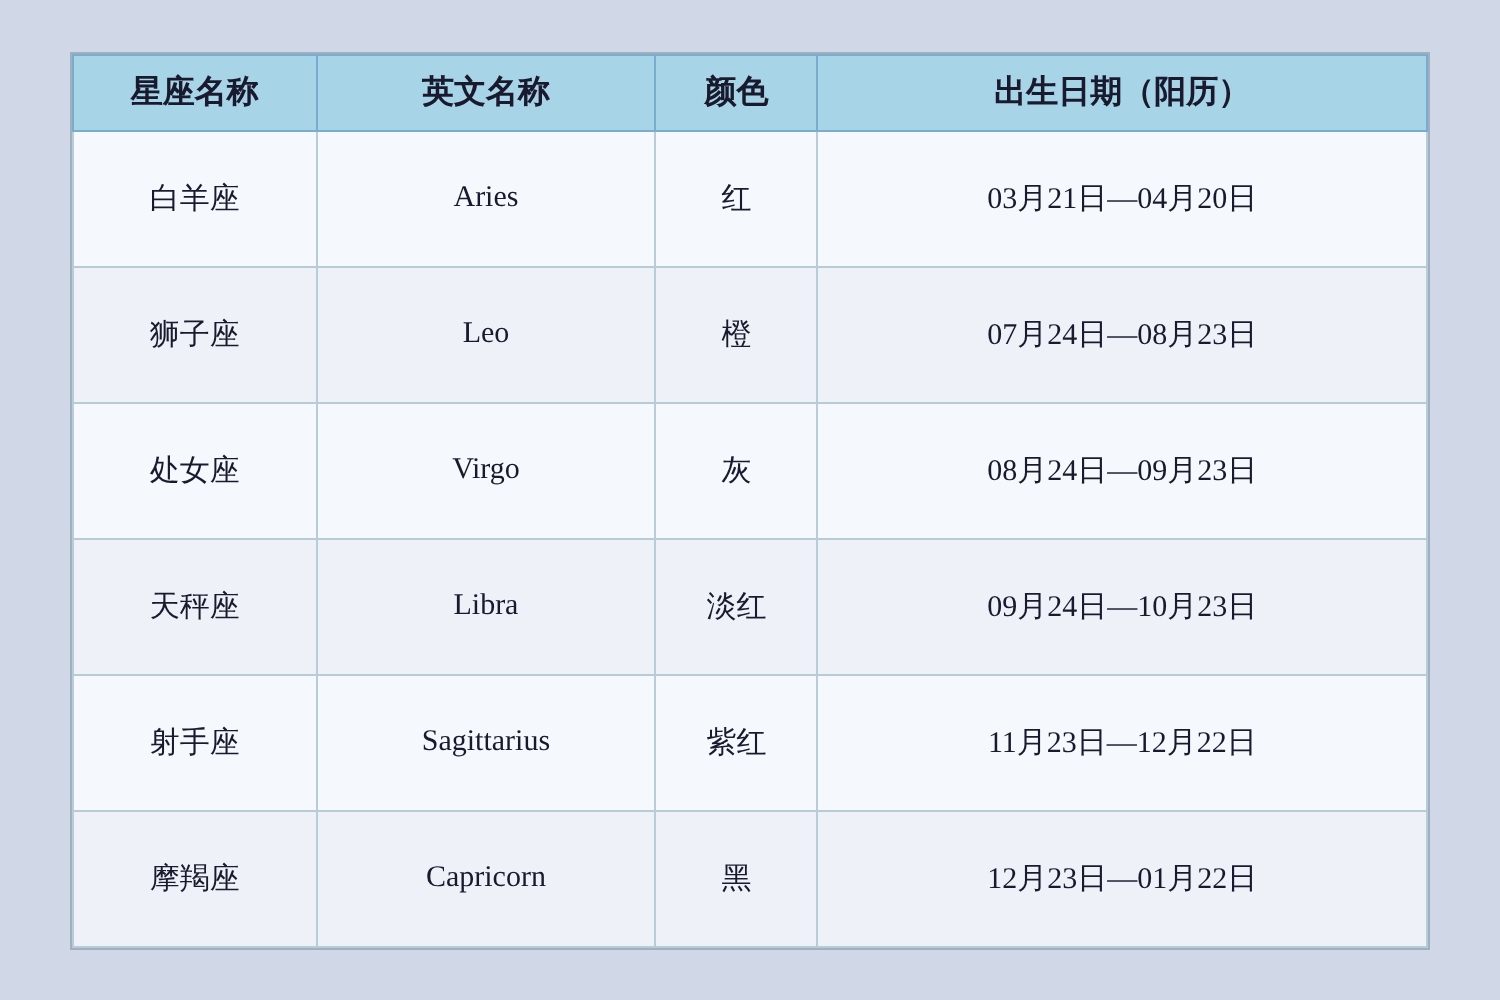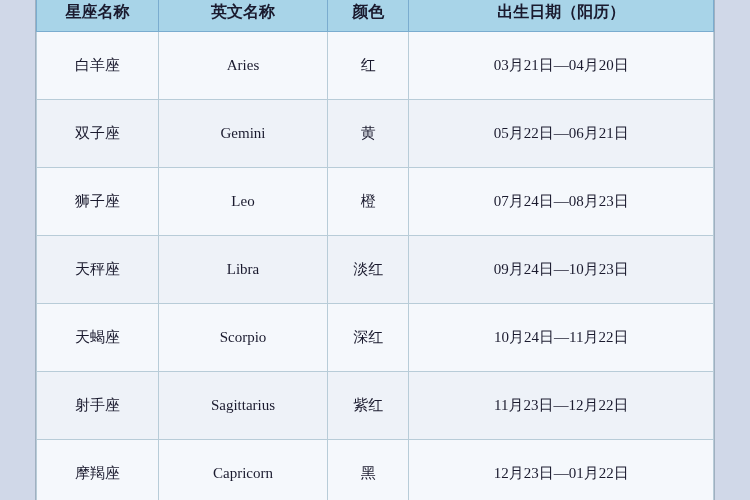--- a/index.html
+++ b/index.html
@@ -77,42 +77,36 @@
       </tr>
     </thead>
     <tbody id="table-body">
     <tr>
           <td>白羊座</td>
           <td>Aries</td>
           <td>红</td>
           <td>03月21日—04月20日</td>
         </tr>
         <tr>
-          <td>双子座</td>
-          <td>Gemini</td>
-          <td>黄</td>
-          <td>05月22日—06月21日</td>
-        </tr>
-        <tr>
           <td>狮子座</td>
           <td>Leo</td>
           <td>橙</td>
           <td>07月24日—08月23日</td>
         </tr>
         <tr>
+          <td>处女座</td>
+          <td>Virgo</td>
+          <td>灰</td>
+          <td>08月24日—09月23日</td>
+        </tr>
+        <tr>
           <td>天秤座</td>
           <td>Libra</td>
           <td>淡红</td>
           <td>09月24日—10月23日</td>
-        </tr>
-        <tr>
-          <td>天蝎座</td>
-          <td>Scorpio</td>
-          <td>深红</td>
-          <td>10月24日—11月22日</td>
         </tr>
         <tr>
           <td>射手座</td>
           <td>Sagittarius</td>
           <td>紫红</td>
           <td>11月23日—12月22日</td>
         </tr>
         <tr>
           <td>摩羯座</td>
           <td>Capricorn</td>

